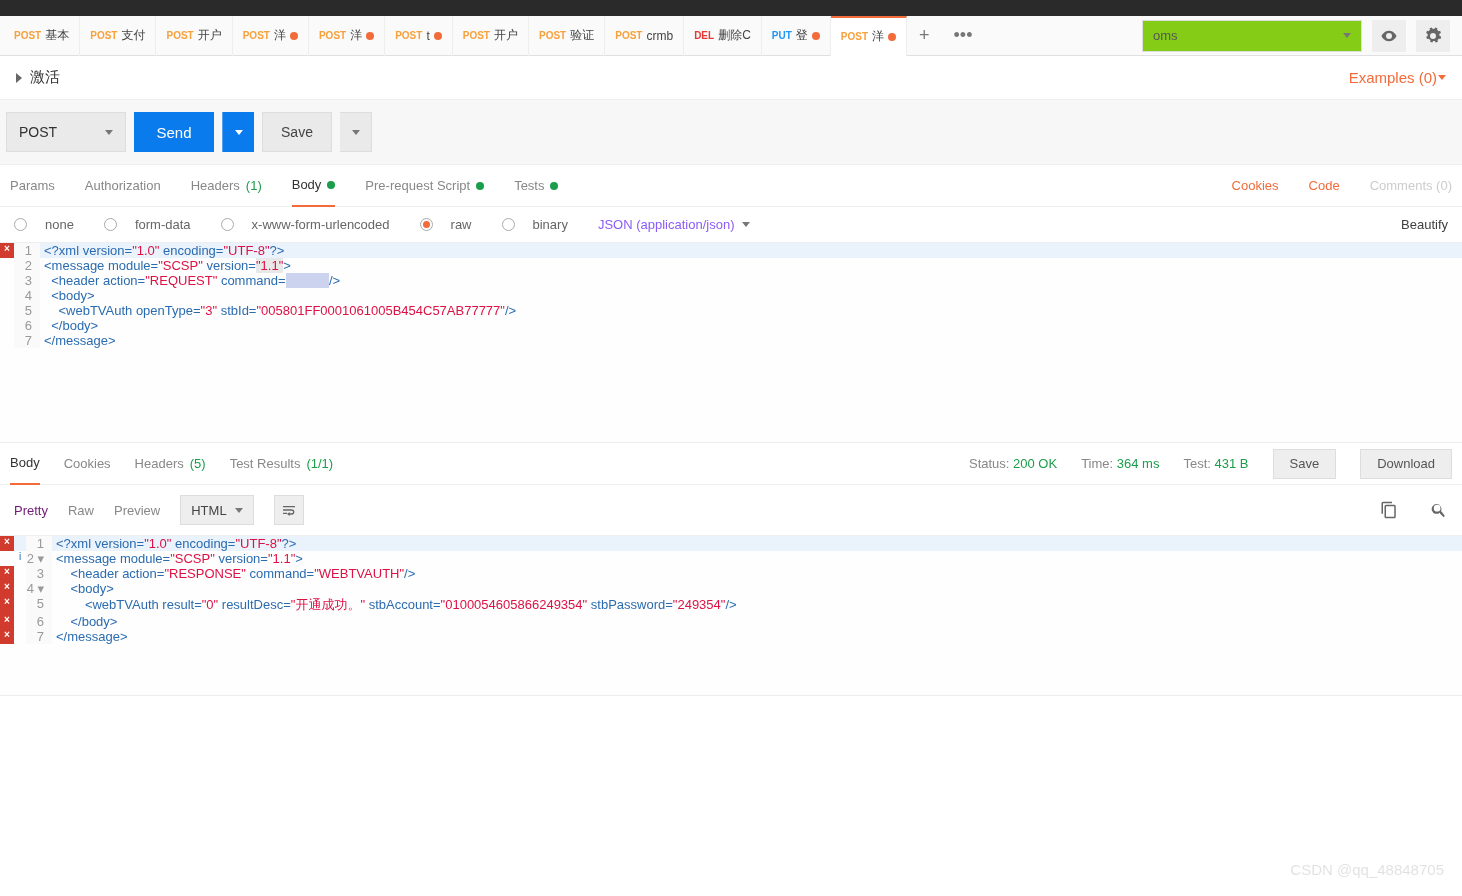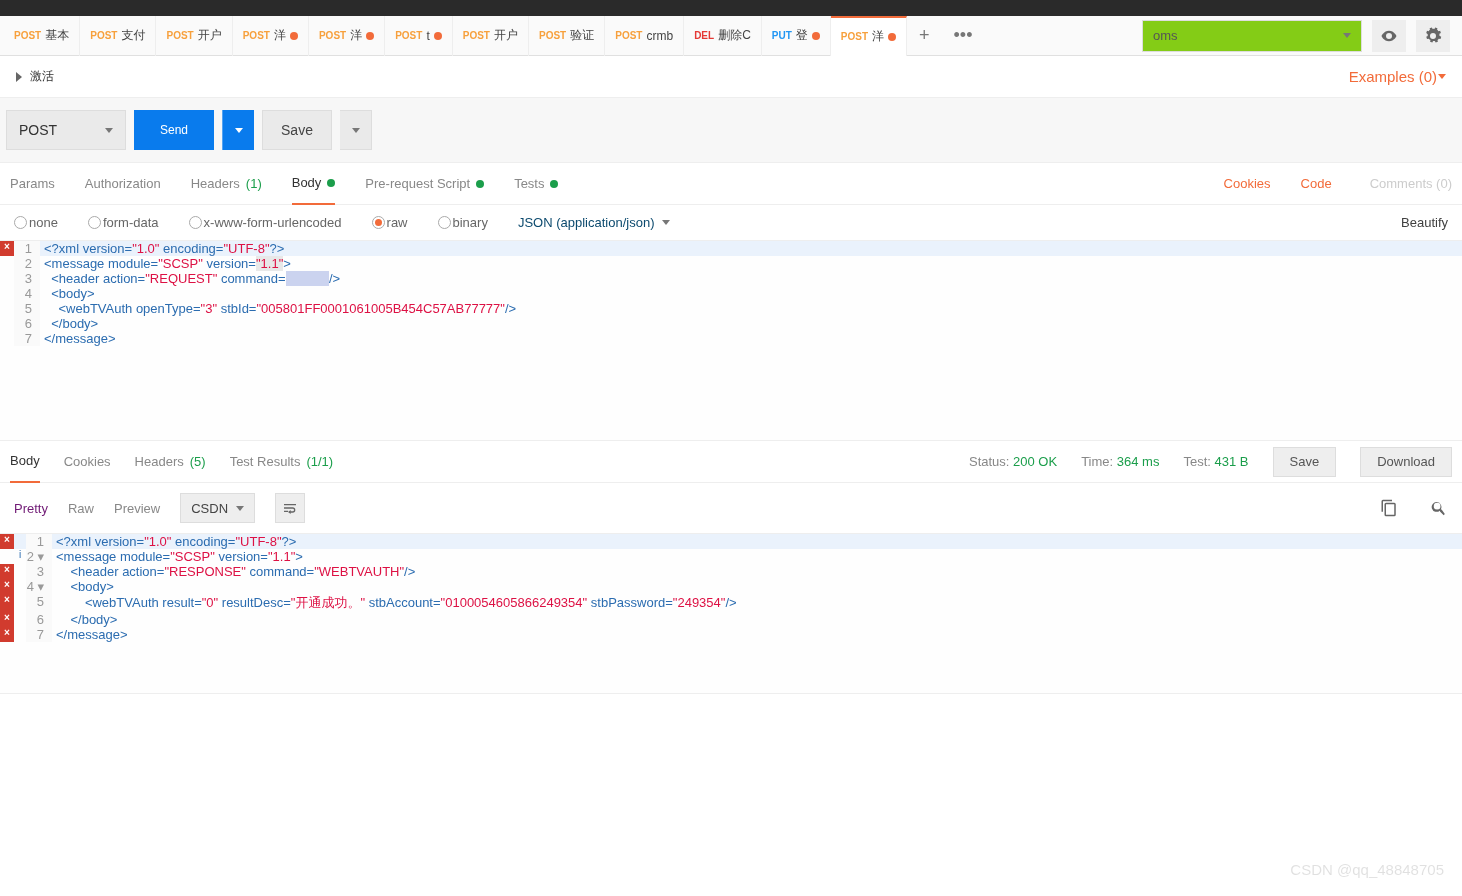--- a/index.html
+++ b/index.html
@@ -13,44 +13,44 @@
 .tab .dot { width: 8px; height: 8px; border-radius: 50%; background: #f26b3a; }
 .tabstrip .plus, .tabstrip .more { padding: 0 12px; color: #777; font-size: 18px; cursor: pointer; }
 .env-area { display: flex; align-items: center; gap: 10px; margin-left: auto; padding: 0 12px; }
 .env-select { width: 220px; height: 32px; border: 1px solid #ddd; background: #84cc16; display: flex; align-items: center; justify-content: space-between; padding: 0 10px; color: #555; cursor: pointer; }
 .env-btn { width: 34px; height: 32px; background: #eee; display: flex; align-items: center; justify-content: center; cursor: pointer; color: #666; }
 .caret-down { width: 0; height: 0; border-left: 4px solid transparent; border-right: 4px solid transparent; border-top: 5px solid #777; }
 .caret-down.orange { border-top-color: #f26b3a; }
 .caret-right { width: 0; height: 0; border-top: 5px solid transparent; border-bottom: 5px solid transparent; border-left: 6px solid #666; }
 .titlebar { display: flex; align-items: center; justify-content: space-between; padding: 12px 16px; border-bottom: 1px solid #eee; }
 .titlebar .left { display: flex; align-items: center; gap: 8px; }
-.titlebar h2 { font-size: 12px; font-weight: 400; color: #333; }
+.titlebar h2 { font-size: 15px; font-weight: 400; color: #333; }
 .examples { color: #f26b3a; display: flex; align-items: center; gap: 1px; cursor: pointer; font-size: 15px; }
 .urlrow { display: flex; gap: 8px; padding: 12px 6px; background: #f7f7f7; border-bottom: 1px solid #eee; }
 .method-sel { width: 120px; height: 40px; background: #eaeaea; display: flex; align-items: center; justify-content: space-between; padding: 0 12px; cursor: pointer; font-size: 14px; color: #333; border: 1px solid #ddd; }
 .urlbox { flex: 1; height: 40px; background: #eaeaea; border: 1px solid #ddd; display: flex; align-items: center; padding: 0 12px; color: #444; font-size: 14px; position: relative; }
 .urlbox .blur { display: inline-block; width: 140px; background: #dcdcdc; filter: blur(2px); height: 18px; margin: 0 4px; }
-.send-btn { width: 80px; height: 40px; background: #097bed; color: #fff; display: flex; align-items: center; justify-content: center; font-size: 12px; cursor: pointer; }
+.send-btn { width: 80px; height: 40px; background: #097bed; color: #fff; display: flex; align-items: center; justify-content: center; font-size: 15px; cursor: pointer; }
 .send-dd { width: 32px; height: 40px; background: #097bed; display: flex; align-items: center; justify-content: center; cursor: pointer; border-left: 1px solid rgba(255,255,255,.3); }
 .send-dd .caret-down { border-top-color: #fff; }
 .save-btn { width: 70px; height: 40px; background: #eaeaea; display: flex; align-items: center; justify-content: center; cursor: pointer; color: #444; font-size: 14px; border: 1px solid #ddd; }
 .save-dd { width: 32px; height: 40px; background: #eaeaea; display: flex; align-items: center; justify-content: center; cursor: pointer; border: 1px solid #ddd; border-left: none; }
 .reqtabs { display: flex; align-items: center; padding: 0 10px; border-bottom: 1px solid #eee; height: 42px; gap: 30px; }
 .reqtabs .rtab { color: #888; cursor: pointer; display: flex; align-items: center; gap: 6px; height: 42px; }
 .reqtabs .rtab.active { color: #333; border-bottom: 2px solid #f26b3a; }
 .rtab .cnt { color: #1b9e4b; }
 .rtab .gdot { width: 8px; height: 8px; border-radius: 50%; background: #1b9e4b; }
 .reqtabs .spacer { flex: 1; }
 .reqtabs .link { color: #f26b3a; cursor: pointer; }
-.reqtabs .link.mute { color: #ccc; margin-left: 8px; }
+.reqtabs .link.mute { color: #ccc; }
 .body-opts { display: flex; align-items: center; gap: 30px; padding: 10px 14px; border-bottom: 1px solid #eee; }
-.radio { display: flex; align-items: center; gap: 2px; color: #666; cursor: pointer; }
+.radio { display: flex; align-items: center; gap: 18px; color: #666; cursor: pointer; }
 .radio .r { width: 13px; height: 13px; border: 1px solid #aaa; border-radius: 50%; display: flex; align-items: center; justify-content: center; }
 .radio.sel .r::after { content: ""; width: 7px; height: 7px; border-radius: 50%; background: #f26b3a; }
-.ctype { color: #0c4a6e; display: flex; align-items: center; gap: 8px; cursor: pointer; }
+.ctype { color: #8b5cf6; display: flex; align-items: center; gap: 8px; cursor: pointer; }
 .body-opts .spacer { flex: 1; }
 .beautify { color: #404040; cursor: pointer; }
 .editor { font-family: Consolas, Monaco, monospace; font-size: 13px; background: #fefefe; border-bottom: 1px solid #eee; }
 .line { display: flex; }
 .gutter-err { width: 14px; text-align: center; color: #fff; font-weight: bold; font-size: 10px; }
 .gutter-err.err { background: #d13b2e; }
 .gutter-info { width: 12px; text-align: center; font-size: 10px; color: #2b6cb0; }
 .gutter-ln { width: 26px; text-align: right; padding-right: 8px; color: #999; background: #fafafa; user-select: none; }
 .code { flex: 1; padding-left: 4px; white-space: pre; }
 .tg { color: #2b6cb0; }
@@ -295,21 +295,21 @@
   <span class="status"><span>Test:</span> <span class="ok">431 B</span></span>
   <div class="resp-btn">Save</div>
   <div class="resp-btn">Download</div>
 </div>
 
 <div class="viewbar">
   <div class="vtab active">Pretty</div>
   <div class="vtab">Raw</div>
   <div class="vtab">Preview</div>
   <div class="select-sm">
-    <span>CSDN</span>
+    <span>HTML</span>
     <span class="caret-down"></span>
   </div>
   <div class="wrap-btn">
     <svg width="16" height="16" viewBox="0 0 24 24">
         <path fill="currentColor" d="M3 6h18v2H3zm0 5h13a4 4 0 0 1 0 8h-3v2l-4-3 4-3v2h3a2 2 0 0 0 0-4H3zm0 5h6v2H3z"></path>
       </svg>
   </div>
   <div class="spacer"></div>
   <svg class="icon-sm" viewBox="0 0 24 24">
       <path fill="currentColor" d="M16 1H4a2 2 0 0 0-2 2v14h2V3h12zm3 4H8a2 2 0 0 0-2 2v14a2 2 0 0 0 2 2h11a2 2 0 0 0 2-2V7a2 2 0 0 0-2-2zm0 16H8V7h11z"></path>

